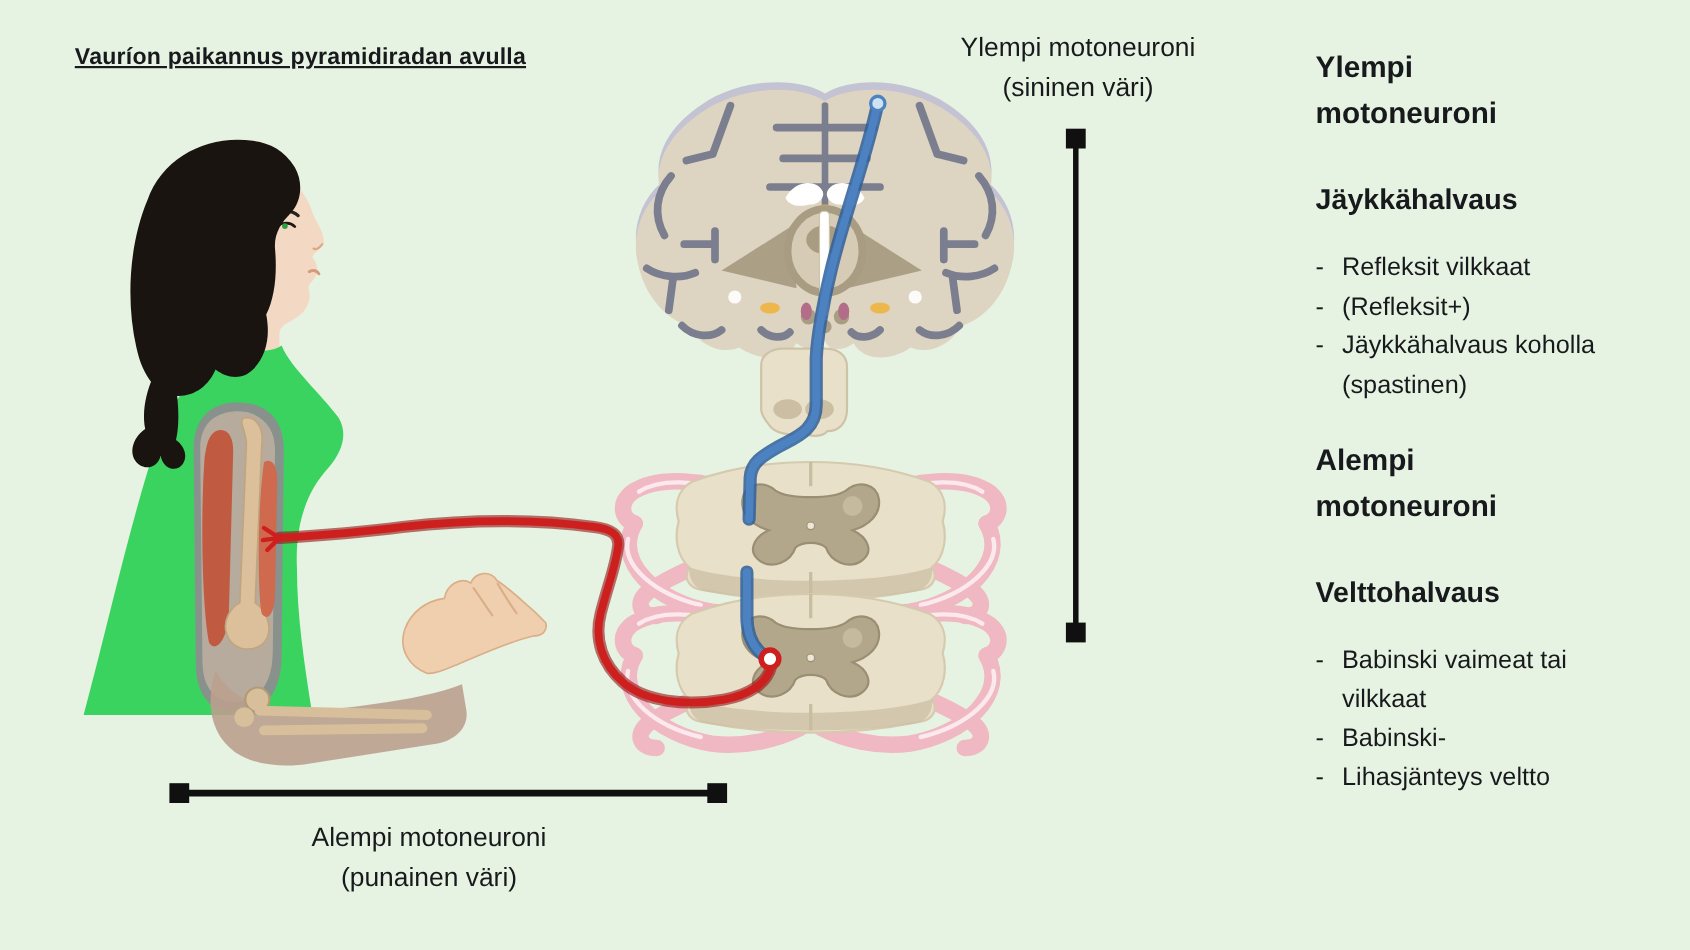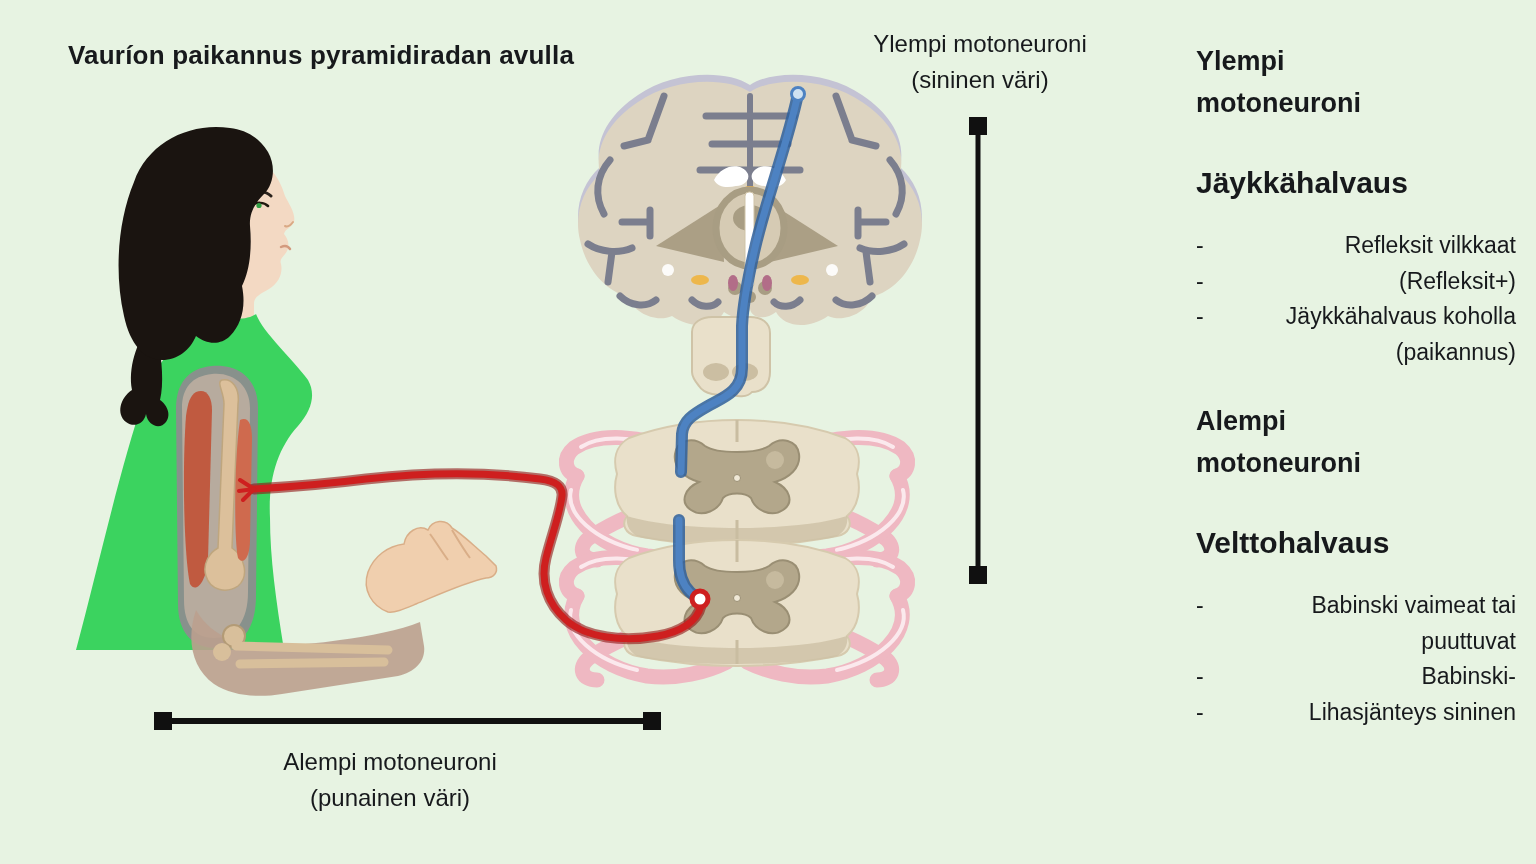--- a/index.html
+++ b/index.html
@@ -5,37 +5,37 @@
   html,body{margin:0;padding:0;}
   body{
     width:1536px;height:864px;overflow:hidden;position:relative;
     background:var(--background,#e7f3e2);
     font-family:"Liberation Sans",sans-serif;
     color:var(--text,#17191c);
   }
   .abs{position:absolute;}
   #title{
     left:68px;top:40px;width:640px;
-    font-size:26px;font-weight:bold;letter-spacing:.2px;
+    font-size:21px;font-weight:bold;letter-spacing:.2px;text-decoration:underline;
   }
   #upper-label{
     left:818px;top:26px;width:324px;text-align:center;
     font-size:24px;line-height:36px;
   }
   #bottom-label{
     left:180px;top:744px;width:420px;text-align:center;
     font-size:24px;line-height:36px;
   }
   #side-panel{left:1196px;top:40px;width:320px;}
   .panel-heading{font-size:27px;font-weight:bold;line-height:42px;width:220px;}
-  .panel-sub{font-size:30px;font-weight:bold;margin-top:42px;}
+  .panel-sub{font-size:26px;font-weight:bold;margin-top:42px;}
   ul.plist{list-style:none;margin:28px 0 0 0;padding:0;font-size:23px;line-height:35.5px;}
   ul.plist li{display:flex;}
   ul.plist .dash{width:24px;flex:0 0 24px;}
-  ul.plist .lines{flex:1;text-align:right;}
+  ul.plist .lines{flex:1;}
   .l2:empty{display:none;}
   #panel-lower{margin-top:30px;}
   
   .fill-shirt{fill:var(--shirt-green,#3bd35f);}
   .fill-skin{fill:var(--skin,#f3d9c3);}
   .fill-hair{fill:var(--hair-black,#1a1410);}
   .fill-cortex{fill:var(--cortex-beige,#ddd4c1);}
   .fill-rim{fill:var(--cortex-rim,#c4c3d4);}
   .stroke-sulci{stroke:var(--sulci-gray,#7b7e8e);fill:none;stroke-linecap:round;}
   .fill-beige{fill:var(--cord-beige,#e9e0ca);}
@@ -222,43 +222,43 @@
     <li>
       <span class="dash">-</span>
       <span class="lines">
           <div class="l2">(Refleksit+)</div>
         </span>
     </li>
     <li>
       <span class="dash">-</span>
       <span class="lines">
           <div class="l1">Jäykkähalvaus koholla</div>
-          <div class="l2">(paikannus)</div>
+          <div class="l2">(spastinen)</div>
         </span>
     </li>
   </ul>
 
   <div id="panel-lower">
     <div class="panel-heading">Alempi motoneuroni</div>
     <div class="panel-sub">Velttohalvaus</div>
     <ul class="plist">
       <li>
         <span class="dash">-</span>
         <span class="lines">
             <div class="l1">Babinski vaimeat tai</div>
-            <div class="l2">puuttuvat</div>
+            <div class="l2">vilkkaat</div>
           </span>
       </li>
       <li>
         <span class="dash">-</span>
         <span class="lines">
             <div class="l1">Babinski-</div>
           </span>
       </li>
       <li>
         <span class="dash">-</span>
         <span class="lines">
-            <div class="l1">Lihasjänteys sininen</div>
+            <div class="l1">Lihasjänteys veltto</div>
           </span>
       </li>
     </ul>
   </div>
 </div>
 
 </body></html>

